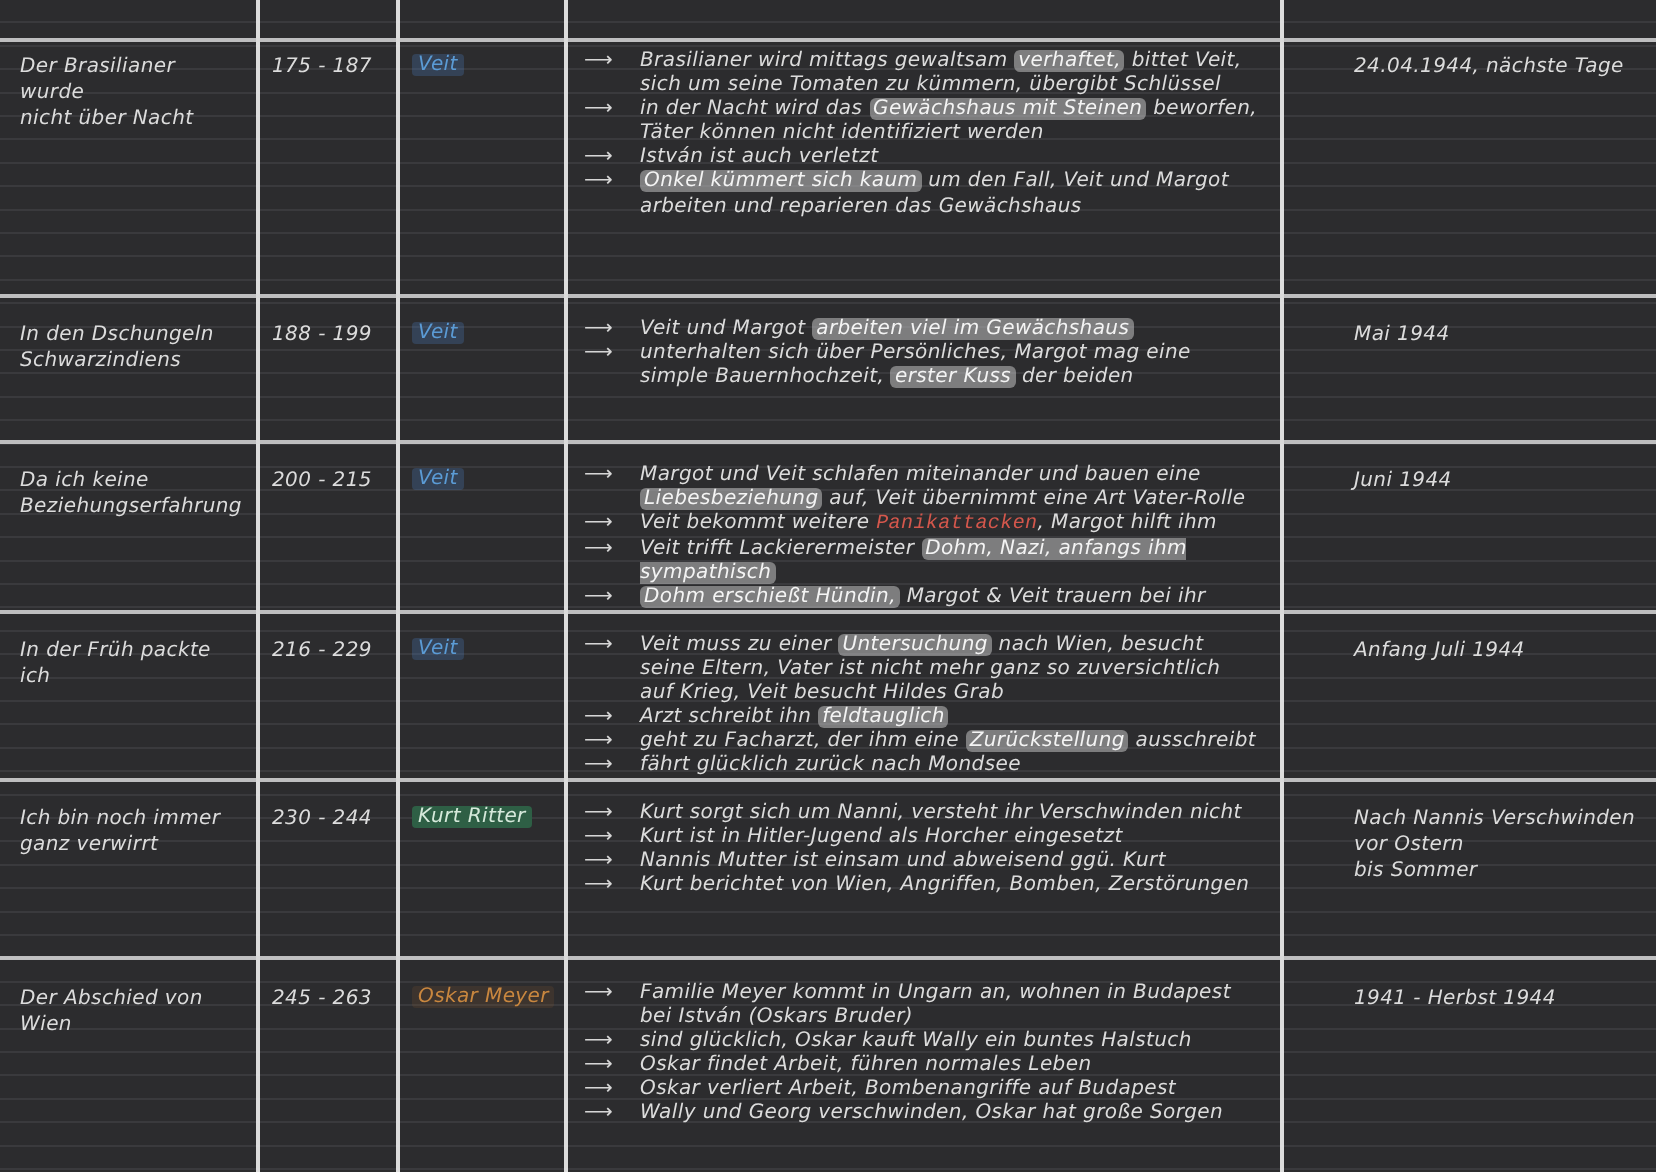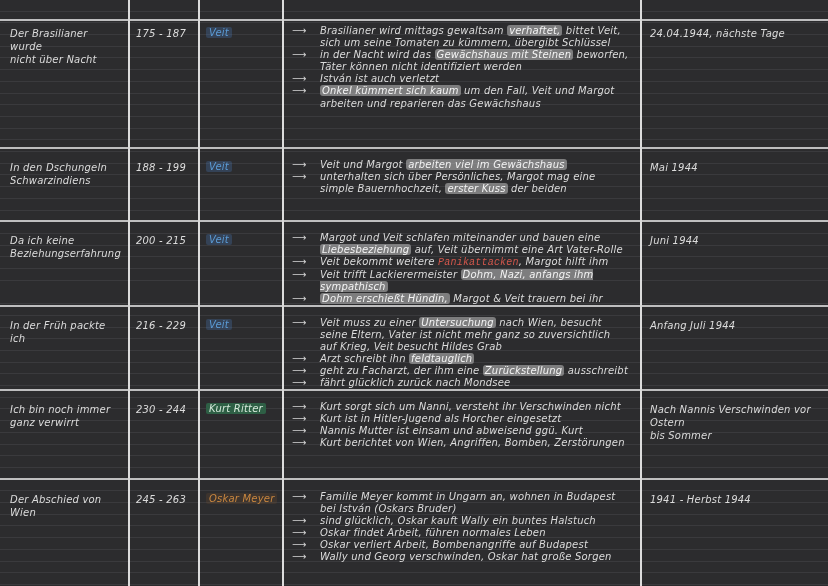--- a/index.html
+++ b/index.html
@@ -14,21 +14,21 @@
   }
   .vline{position:absolute;top:0;bottom:0;width:2px;background:rgba(236,236,236,0.92);}
   .hline{position:absolute;left:0;right:0;height:1.6px;background:rgba(216,216,216,0.85);}
   .rows{position:absolute;left:0;top:19px;right:0;}
   .row{display:grid;grid-template-columns:128px 70px 84px 358px 188px;}
   .cell{overflow:hidden;font-style:italic;font-size:10px;letter-spacing:0.2px;}
   .c-title{padding:8px 8px 0 10px;line-height:13px;}
   .c-pages{padding:8px 0 0 8px;line-height:13px;}
   .c-char{padding:7px 0 0 8px;line-height:13px;}
   .c-bullets{padding:6px 4px 0 10px;}
-  .c-date{padding:8px 4px 0 10px;line-height:13px;}
+  .c-date{padding:8px 4px 0 10px;line-height:13px;margin-left:27px;}
   .bullet{display:flex;align-items:flex-start;line-height:12.1px;}
   .arrow{flex:none;width:28px;color:#d6d6d6;font-style:normal;font-size:10px;}
   .btext{flex:1;}
   .bline{line-height:12.1px;}
   .hl{background:rgba(200,200,200,0.52);color:#f4f4f4;border-radius:3px;padding:0 2px;}
   .red{color:#d4574c;font-family:Liberation Mono, monospace;}
   .charname{border-radius:2px;padding:0 3px;}
   .char-blue{color:#5b9bd5;background:rgba(74,125,189,0.28);}
   .char-green{color:#d6e9db;background:#2e5f45;}
   .char-orange{color:#c9873f;background:rgba(160,100,50,0.15);}

